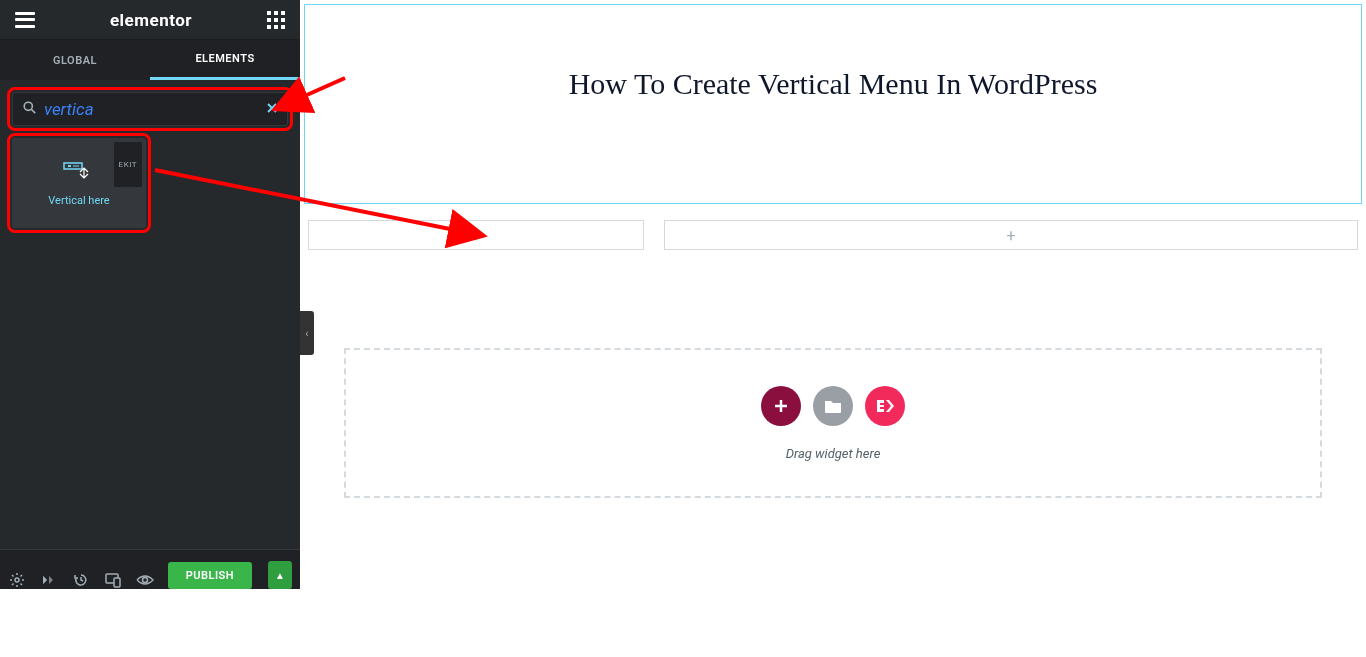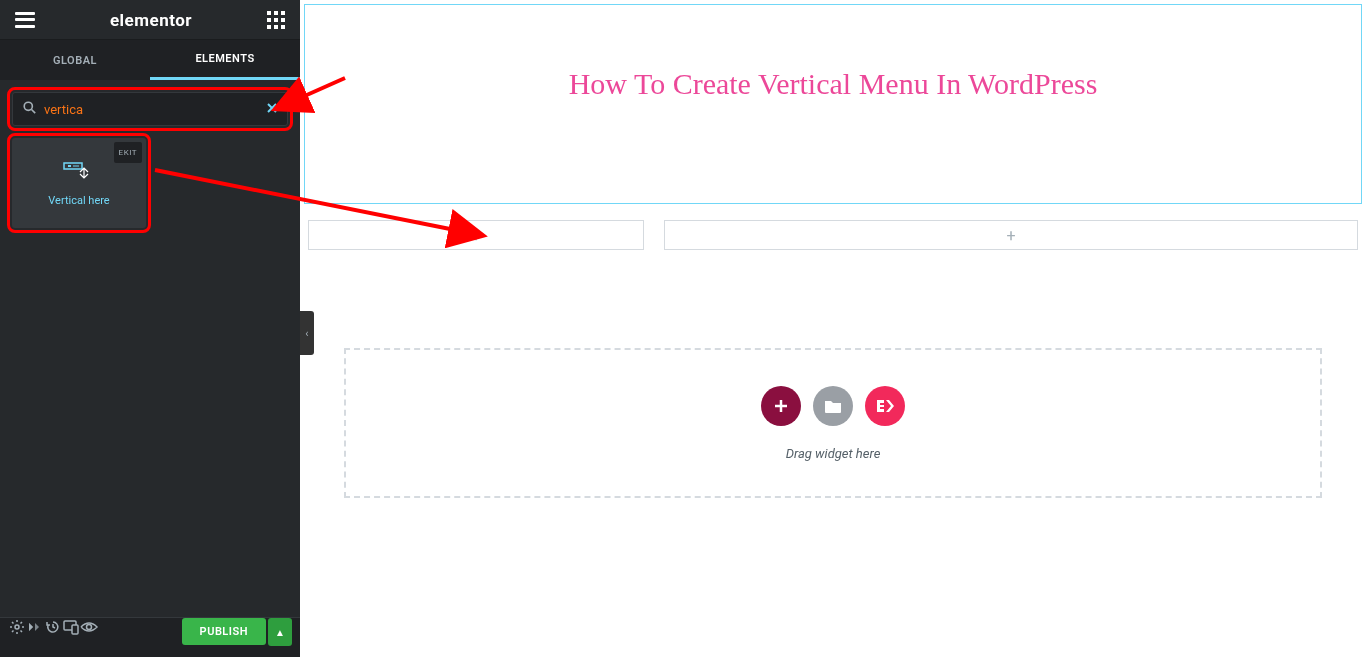--- a/index.html
+++ b/index.html
@@ -1,46 +1,46 @@
 <!DOCTYPE html>
 <html><head>
 <meta charset="utf-8">
 <style>
 *{margin:0;padding:0;box-sizing:border-box;font-family:-apple-system,BlinkMacSystemFont,"Segoe UI",Roboto,sans-serif}
 body{width:1366px;height:657px;background:#fff;position:relative;overflow:hidden}
-.sidebar{position:absolute;left:0;top:0;width:300px;height:657px;background:#26292c;display:flex;flex-direction:column}
+.sidebar{position:absolute;left:0;top:0;width:300px;height:589px;background:#26292c;display:flex;flex-direction:column}
 .sb-header{height:40px;background:#26292c;display:flex;align-items:center;justify-content:space-between;padding:0 15px;border-bottom:1px solid #1a1c1e}
 .hamburger{width:20px;height:16px;display:flex;flex-direction:column;justify-content:space-between;cursor:pointer}
 .hamburger span{display:block;height:3px;background:#fff;border-radius:1px}
 .brand{color:#fff;font-size:17px;font-weight:700;letter-spacing:.5px}
 .apps-icon{width:18px;height:18px;display:grid;grid-template-columns:repeat(3,4px);grid-template-rows:repeat(3,4px);gap:3px;cursor:pointer}
 .apps-icon span{background:#fff;width:4px;height:4px}
 .tabs{display:flex;height:40px;background:#1f2124}
 .tab{flex:1;display:flex;align-items:center;justify-content:center;font-size:11px;color:#a4afb7;font-weight:600;letter-spacing:.5px;cursor:pointer;text-transform:uppercase}
 .tab.active{color:#fff;border-bottom:3px solid #71d7f7}
 .search-wrap{padding:12px;position:relative}
 .search-box{background:#1f2124;border:1px solid #34383c;border-radius:3px;height:34px;display:flex;align-items:center;padding:0 10px;position:relative}
 .search-box.highlight{outline:3px solid red;outline-offset:2px}
 .search-icon{color:#a4afb7;font-size:13px;margin-right:8px}
-.search-input{flex:1;background:transparent;border:none;color:#f97316;font-size:13px;outline:none}
+.search-input{flex:1;background:transparent;border:none;color:#3b82f6;font-size:17px;font-style:italic;outline:none}
 .search-clear{color:#71d7f7;font-size:11px;cursor:pointer}
 .widgets{padding:0 12px;display:flex;flex-wrap:wrap;gap:12px}
 .widget-card{width:134px;height:90px;background:#34383c;border-radius:3px;display:flex;flex-direction:column;align-items:center;justify-content:center;position:relative;cursor:grab}
 .widget-card.highlight{outline:3px solid red;outline-offset:2px}
-.ekit-badge{position:absolute;top:4px;right:4px;background:#1f2124;color:#a4afb7;font-size:8px;padding:6px 5px;border-radius:2px;letter-spacing:.5px}
+.ekit-badge{position:absolute;top:4px;right:4px;background:#1f2124;color:#a4afb7;font-size:8px;padding:18px 5px;border-radius:2px;letter-spacing:.5px}
 .widget-icon{width:30px;height:24px;margin-bottom:10px;position:relative}
 .widget-label{color:#71d7f7;font-size:11px;text-align:center}
-.sb-footer{margin-top:auto;height:40px;background:#1f2124;display:flex;align-items:flex-start;padding:0 8px;border-top:1px solid #34383c}
+.sb-footer{margin-top:auto;height:40px;background:#1f2124;display:flex;align-items:flex-end;padding:0 8px;gap:14px;border-top:1px solid #34383c}
 .footer-icon{color:#a4afb7;font-size:14px;cursor:pointer;display:flex;align-items:center;justify-content:center;width:18px;height:18px}
 .publish-btn{margin-left:auto;background:#39b54a;color:#fff;font-size:11px;font-weight:600;padding:7px 18px;border:none;border-radius:3px;cursor:pointer;letter-spacing:.5px}
 .publish-caret{width:24px;height:28px;background:#2e9e3e;display:flex;align-items:center;justify-content:center;color:#fff;font-size:10px;border-radius:3px;margin-left:2px;cursor:pointer}
 .canvas{position:absolute;left:300px;top:0;right:0;bottom:0;background:#fff;padding:4px 4px 0 4px}
 .collapse-handle{position:absolute;left:300px;top:311px;width:14px;height:44px;background:#333;display:flex;align-items:center;justify-content:center;color:#a4afb7;font-size:11px;cursor:pointer;border-radius:0 3px 3px 0;z-index:5}
 .section-active{border:1px solid #71d7f7;min-height:200px;padding:20px;display:flex;align-items:flex-start;justify-content:center}
-.canvas-title{font-family:'Comic Sans MS','Brush Script MT',cursive;color:#ec4899;font-size:30px;text-align:center;margin-top:42px;font-weight:400}
+.canvas-title{font-family:'Comic Sans MS','Brush Script MT',cursive;color:#0f172a;font-size:30px;text-align:center;margin-top:42px;font-weight:400}
 .row-cols{display:flex;gap:20px;margin-top:16px;padding:0 4px}
 .col-box{flex:1;border:1px solid #d5dadf;height:30px;display:flex;align-items:center;justify-content:center;cursor:pointer;background:#fff}
 .col-box.small{flex:0 0 336px}
 .plus-grey{color:#a4afb7;font-size:16px;font-weight:400}
 .new-section{margin:98px 40px 0 40px;border:2px dashed #d5dadf;height:150px;display:flex;flex-direction:column;align-items:center;justify-content:center;gap:20px}
 .circle-row{display:flex;gap:12px}
 .circle-btn{width:40px;height:40px;border-radius:50%;display:flex;align-items:center;justify-content:center;color:#fff;cursor:pointer}
 .circle-add{background:#8a0f3f}
 .circle-folder{background:#9a9fa5}
 .circle-ek{background:#f2295b}

